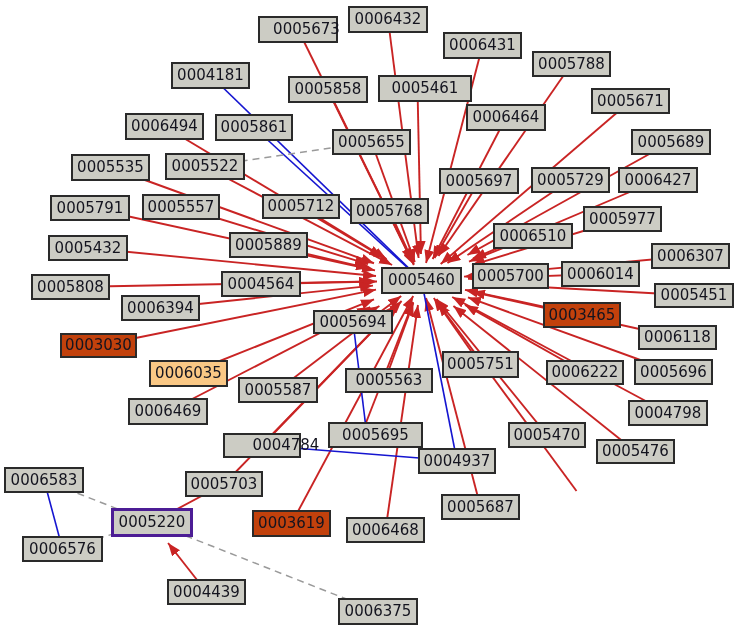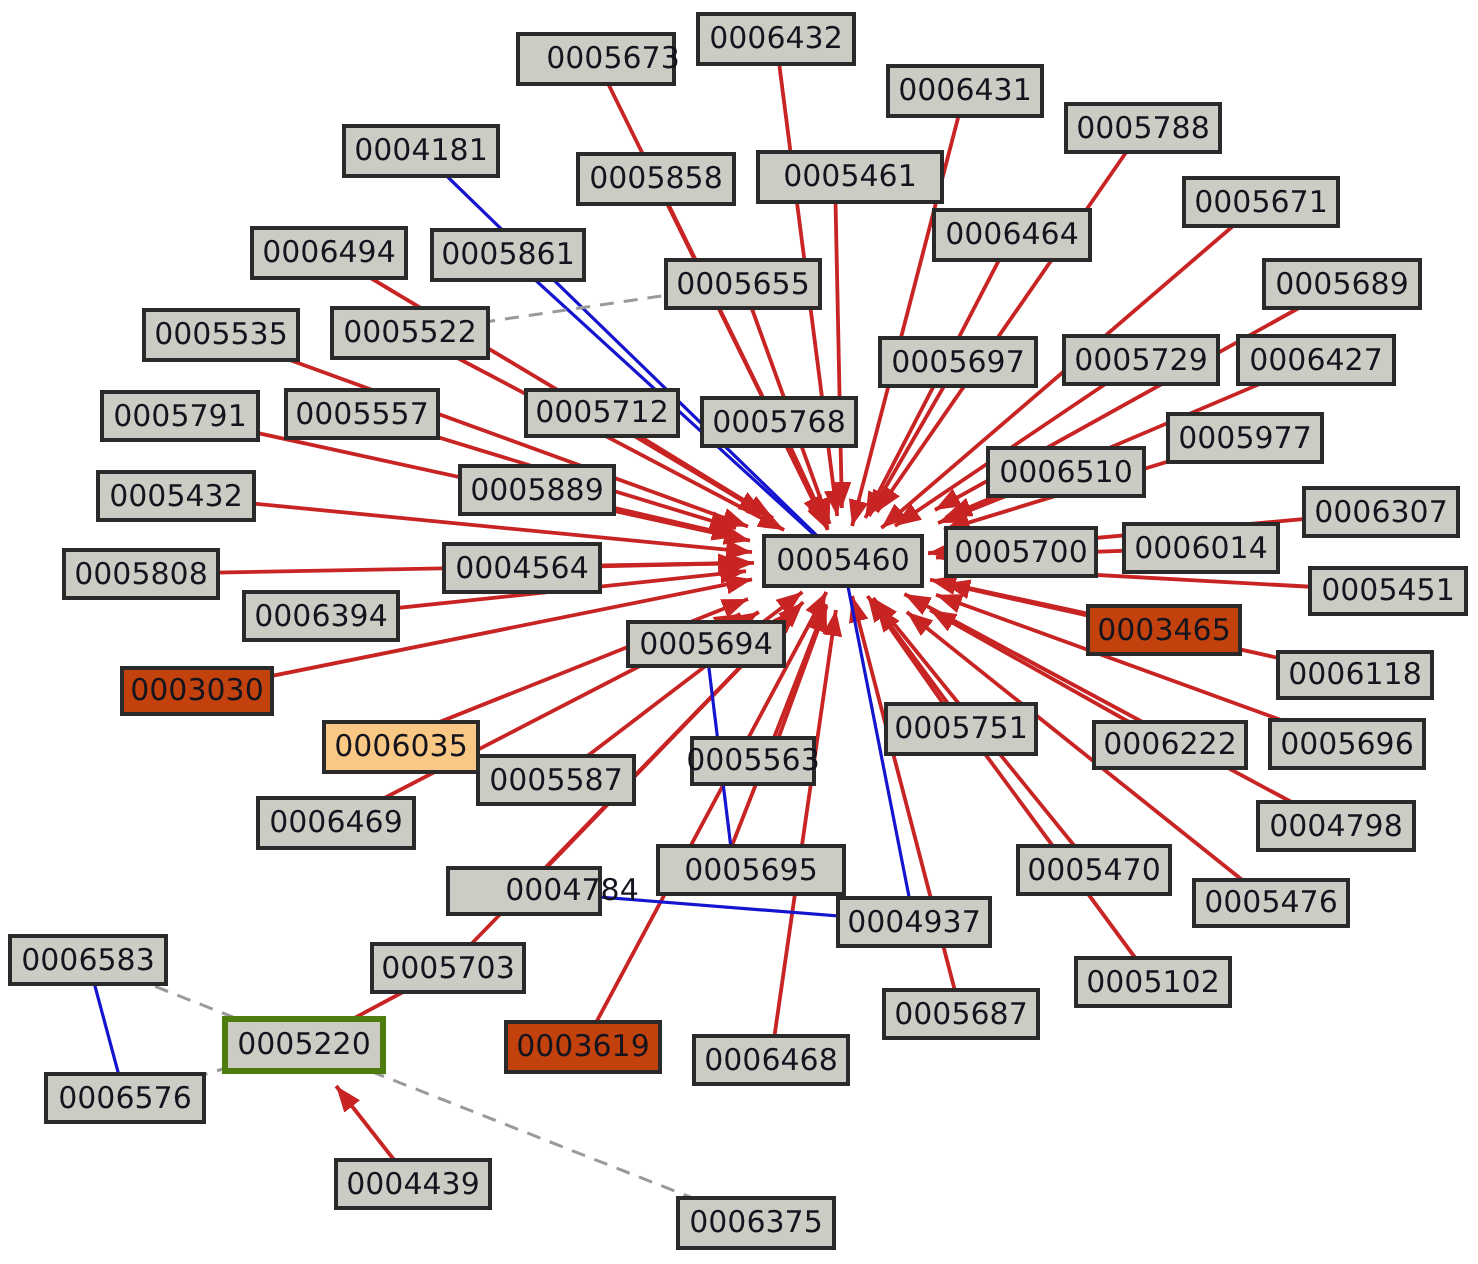--- a/index.html
+++ b/index.html
@@ -19,21 +19,21 @@
     color:#14141f;
     display:flex;align-items:center;justify-content:center;
     font-size:15px;
     line-height:1;
     z-index:2;
     cursor:pointer;
     white-space:nowrap;
   }
   .node.yellow{background:#c2410c;}
   .node.orange{background:#fac885;}
-  .node.selected{border:3px solid #4d7c0f;}
+  .node.selected{border:3px solid #4c1d95;}
 </style>
 </head>
 <body>
 
 <div id="canvas" style="background: rgb(255, 255, 255);">
     <svg width="739" height="632" id="edges-layer">
       <defs>
         <marker id="arrow-red" markerUnits="userSpaceOnUse" markerWidth="14" markerHeight="10" refX="13" refY="5" orient="auto">
           <path d="M0,0 L13,5 L0,10 Z" fill="#c92424"></path>
         </marker>
@@ -134,36 +134,35 @@
     <div class="node" style="left: 221px; top: 271px; width: 80px; height: 26px;">0004564</div>
     <div class="node" style="left: 381px; top: 267px; width: 81px; height: 27px;">0005460</div>
     <div class="node" style="left: 472px; top: 263px; width: 77px; height: 26px;">0005700</div>
     <div class="node" style="left: 561px; top: 261px; width: 79px; height: 26px;">0006014</div>
     <div class="node" style="left: 654px; top: 283px; width: 80px; height: 25px;">0005451</div>
     <div class="node" style="left: 121px; top: 295px; width: 79px; height: 26px;">0006394</div>
     <div class="node yellow" style="left: 543px; top: 302px; width: 78px; height: 26px;">0003465</div>
     <div class="node" style="left: 638px; top: 325px; width: 79px; height: 25px;">0006118</div>
     <div class="node yellow" style="left: 60px; top: 333px; width: 77px; height: 25px;">0003030</div>
     <div class="node" style="left: 313px; top: 310px; width: 80px; height: 24px;">0005694</div>
-    <div class="node orange" style="left: 149px; top: 360px; width: 79px; height: 27px; margin-left: 12px;">0006035</div>
+    <div class="node orange" style="left: 149px; top: 360px; width: 79px; height: 27px;">0006035</div>
     <div class="node" style="left: 238px; top: 377px; width: 80px; height: 26px;">0005587</div>
-    <div class="node" style="left: 345px; top: 368px; width: 63px; height: 25px;">0005563</div>
+    <div class="node" style="left: 345px; top: 368px; width: 88px; height: 25px;">0005563</div>
     <div class="node" style="left: 442px; top: 351px; width: 77px; height: 27px;">0005751</div>
     <div class="node" style="left: 546px; top: 360px; width: 78px; height: 25px;">0006222</div>
     <div class="node" style="left: 634px; top: 359px; width: 79px; height: 26px;">0005696</div>
     <div class="node" style="left: 128px; top: 398px; width: 80px; height: 27px;">0006469</div>
     <div class="node" style="left: 328px; top: 422px; width: 95px; height: 26px;">0005695</div>
     <div class="node" style="left: 628px; top: 400px; width: 80px; height: 26px;">0004798</div>
     <div class="node" style="left: 223px; top: 433px; width: 78px; height: 25px; padding-left: 48px;">0004784</div>
     <div class="node" style="left: 508px; top: 422px; width: 78px; height: 26px;">0005470</div>
     <div class="node" style="left: 596px; top: 439px; width: 79px; height: 25px;">0005476</div>
     <div class="node" style="left: 4px; top: 467px; width: 80px; height: 26px;">0006583</div>
     <div class="node" style="left: 185px; top: 471px; width: 78px; height: 26px;">0005703</div>
     <div class="node" style="left: 418px; top: 448px; width: 78px; height: 26px;">0004937</div>
     <div class="node yellow" style="left: 252px; top: 510px; width: 79px; height: 27px;">0003619</div>
-    <div class="node" style="left: 537px; top: 478px; width: 79px; height: 26px;">0005102</div>
     <div class="node selected" style="left: 111px; top: 508px; width: 82px; height: 29px;">0005220</div>
     <div class="node" style="left: 22px; top: 536px; width: 81px; height: 26px;">0006576</div>
     <div class="node" style="left: 346px; top: 517px; width: 79px; height: 26px;">0006468</div>
     <div class="node" style="left: 441px; top: 494px; width: 79px; height: 26px;">0005687</div>
     <div class="node" style="left: 167px; top: 579px; width: 79px; height: 26px;">0004439</div>
     <div class="node" style="left: 338px; top: 598px; width: 80px; height: 27px;">0006375</div>
   </div>
 
 </body></html>

